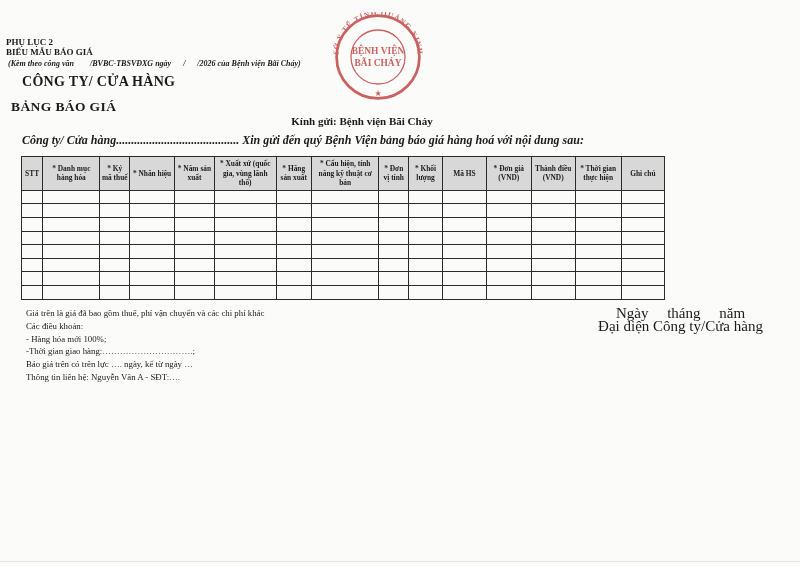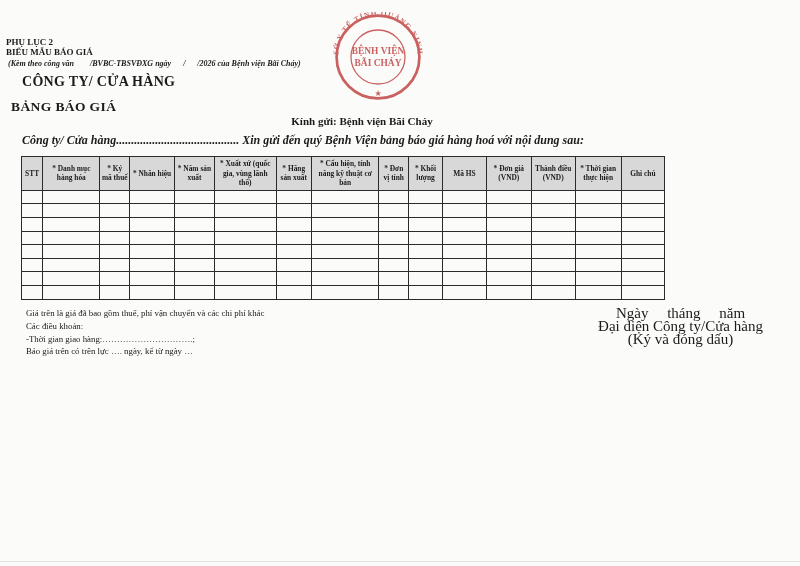--- a/index.html
+++ b/index.html
@@ -247,18 +247,20 @@
         <td></td>
         <td></td>
         <td></td>
       </tr>
     </tbody>
 </table>
 
 <div class="abs footer-left" id="footer-left">
     <div>Giá trên là giá đã bao gồm thuế, phí vận chuyển và các chi phí khác</div>
     <div>Các điều khoản:</div>
+    <div>- Hàng hóa mới 100%;</div>
     <div>-Thời gian giao hàng:………………………….;</div>
     <div>Báo giá trên có trên lực …. ngày, kể từ ngày …</div>
+    <div>Thông tin liên hệ: Nguyễn Văn A - SĐT:….</div>
   </div>
-<div class="abs footer-right" id="footer-right"><div>Ngày     tháng     năm</div><div>Đại diện Công ty/Cửa hàng</div><div>(Ký và đóng dấu)</div></div>
+<div class="abs footer-right" id="footer-right"><div>Ngày     tháng     năm</div><div>Đại diện Công ty/Cửa hàng</div></div>
 
 <div class="abs scan-edge-bottom"></div>
 
 </body></html>

